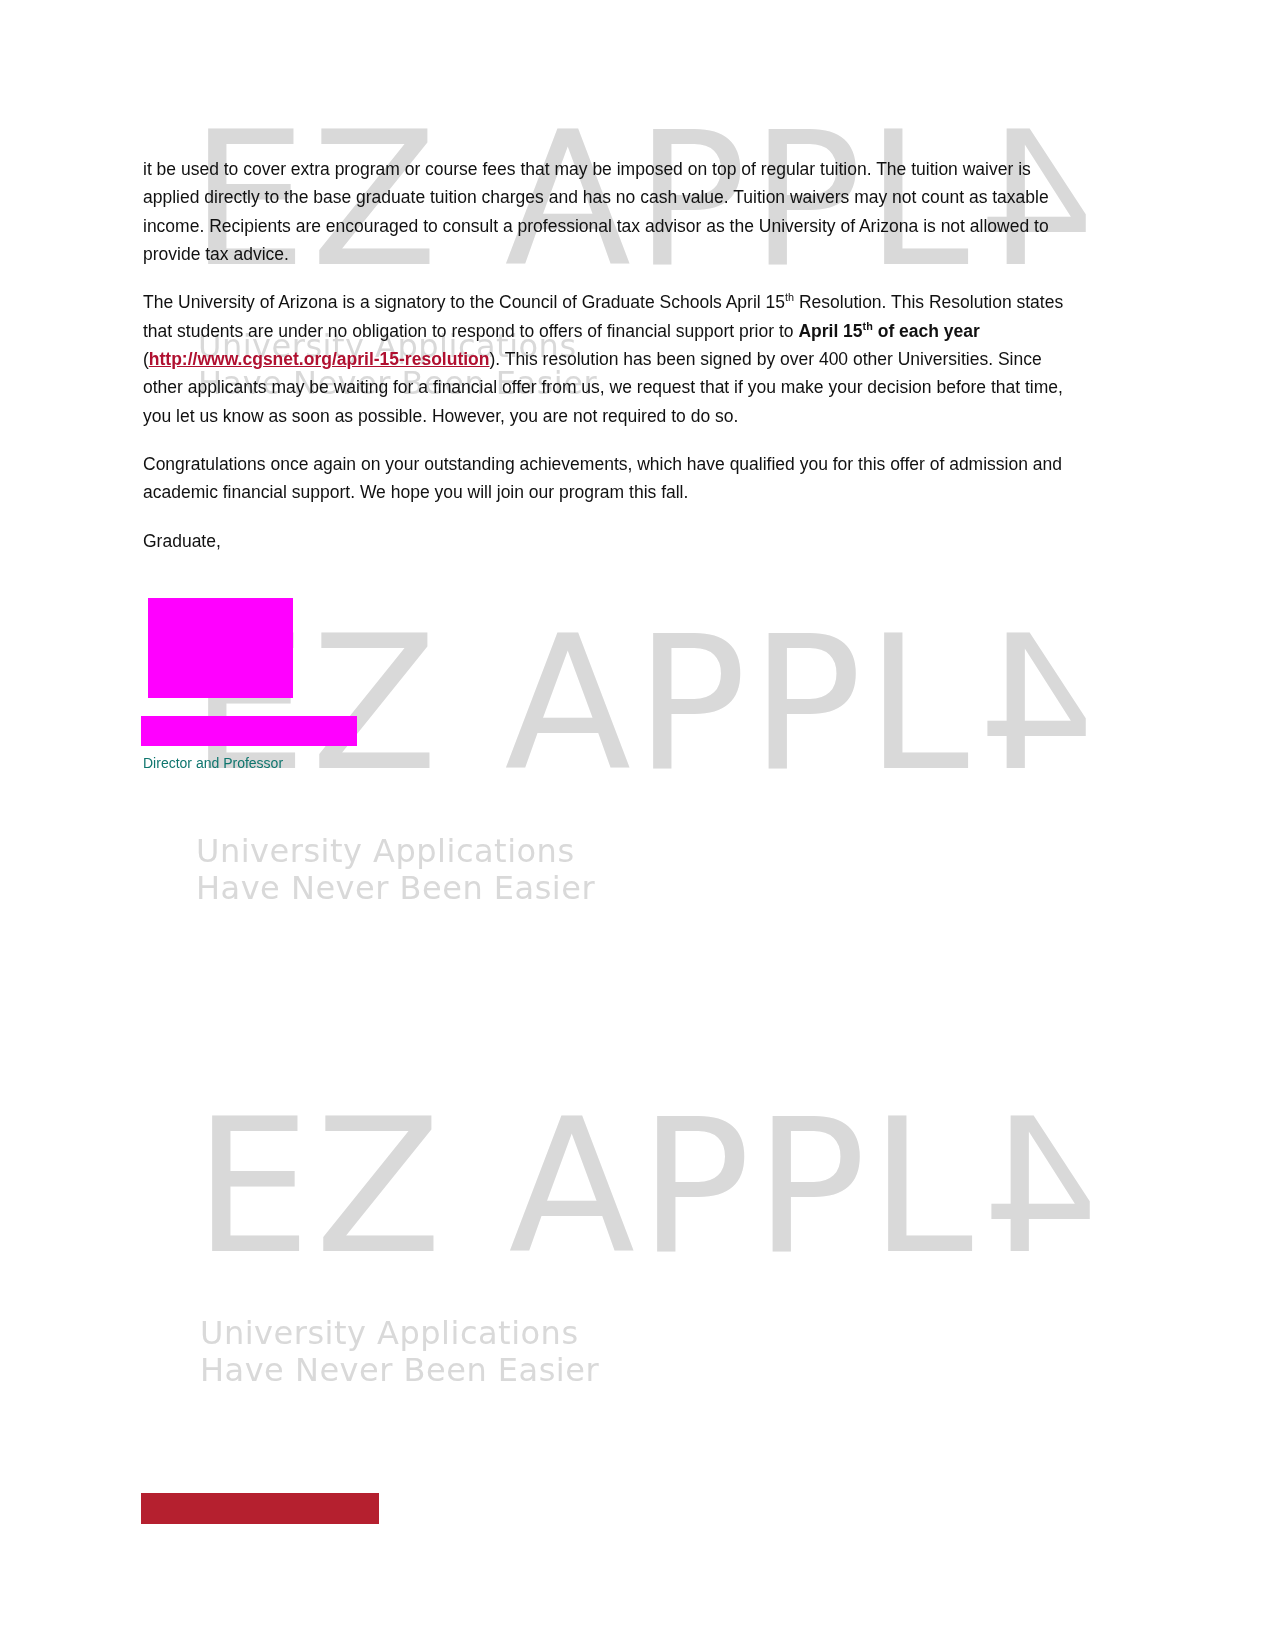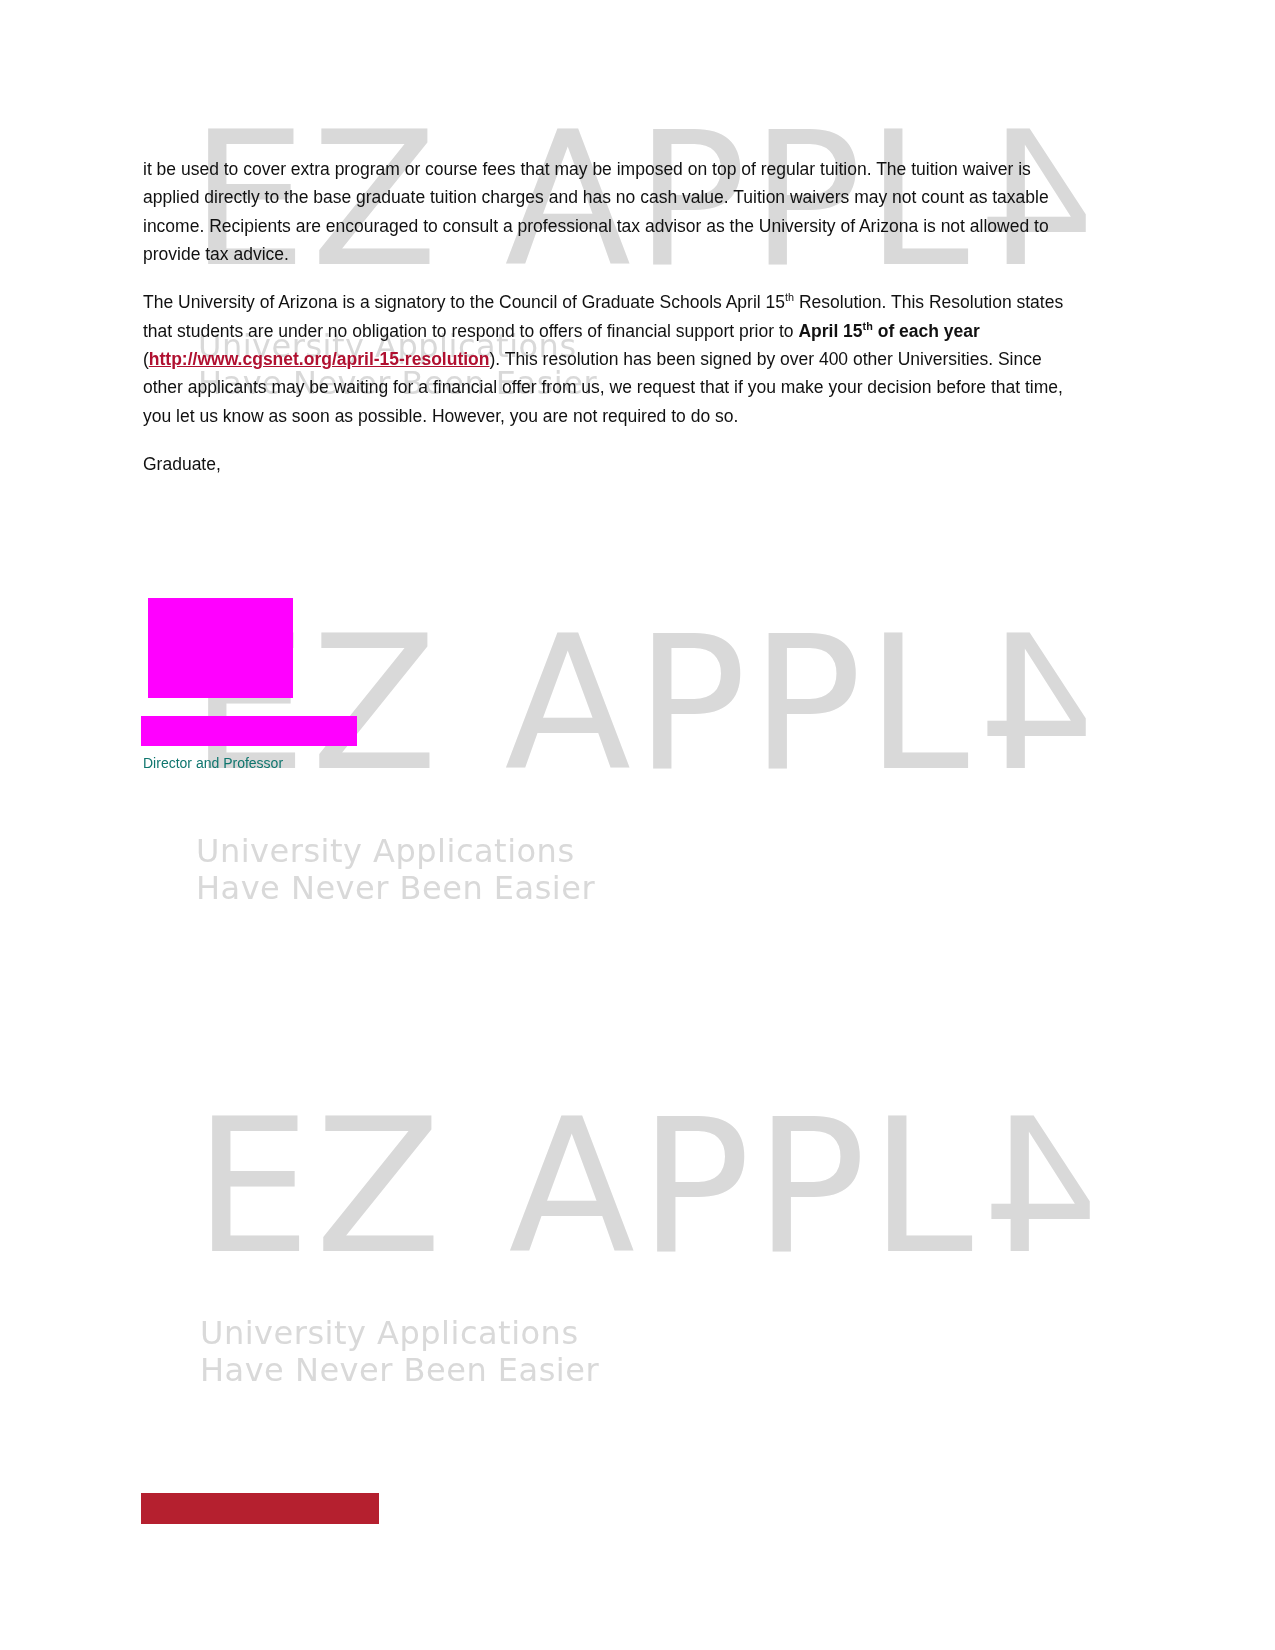--- a/index.html
+++ b/index.html
@@ -134,20 +134,21 @@
     <div>University Applications</div>
     <div>Have Never Been Easier</div>
   </div>
 
   <div class="content">
 
     <p>it be used to cover extra program or course fees that may be imposed on top of regular tuition. The tuition waiver is applied directly to the base graduate tuition charges and has no cash value. Tuition waivers may not count as taxable income. Recipients are encouraged to consult a professional tax advisor as the University of Arizona is not allowed to provide tax advice.</p>
 
     <p><span>The University of Arizona is a signatory to the Council of Graduate Schools April 15</span><sup>th</sup><span> Resolution. This Resolution states that stu</span><span class="ital">dents are under no obligation to respond to offers of financial support prior to </span><span class="bolditalic">April 15</span><sup class="bolditalic">th</sup><span class="bolditalic"> of each year</span><span> (</span><a class="link" href="#">http://www.cgsnet.org/april-15-resolution</a><span>). This resolution has been signed by over 400 other Universities. Since other applicants may be waiting for a financial offer from us, we request that if you make your decision before that time, you let us know as soon as possible. However, you are not required to do so.</span></p>
 
+    <p>Congratulations once again on your outstanding achievements, which have qualified you for this offer of admission and academic financial support. We hope you will join our program this fall.</p>
 
     <p>Graduate,</p>
   </div>
 
   <div class="redact redact-sig"></div>
   <div class="redact redact-name"></div>
 
   <div class="sig-title">Director and Professor</div>
 
   <div class="footer-bar"></div>

